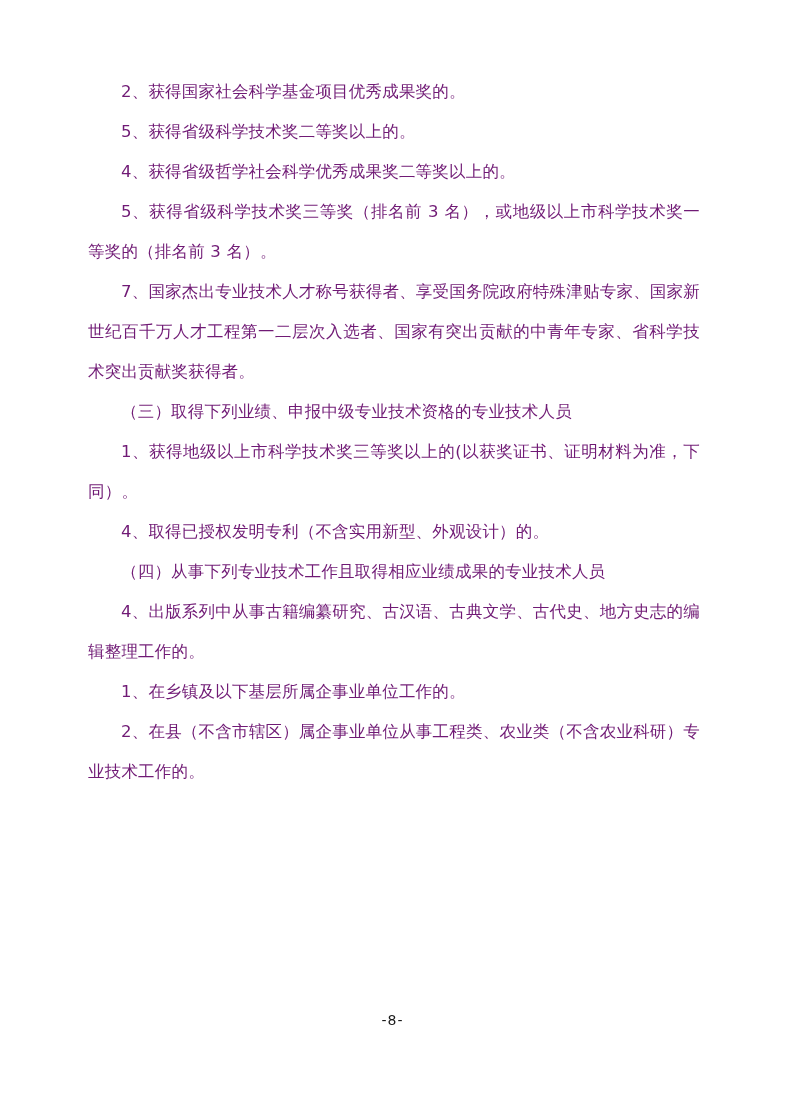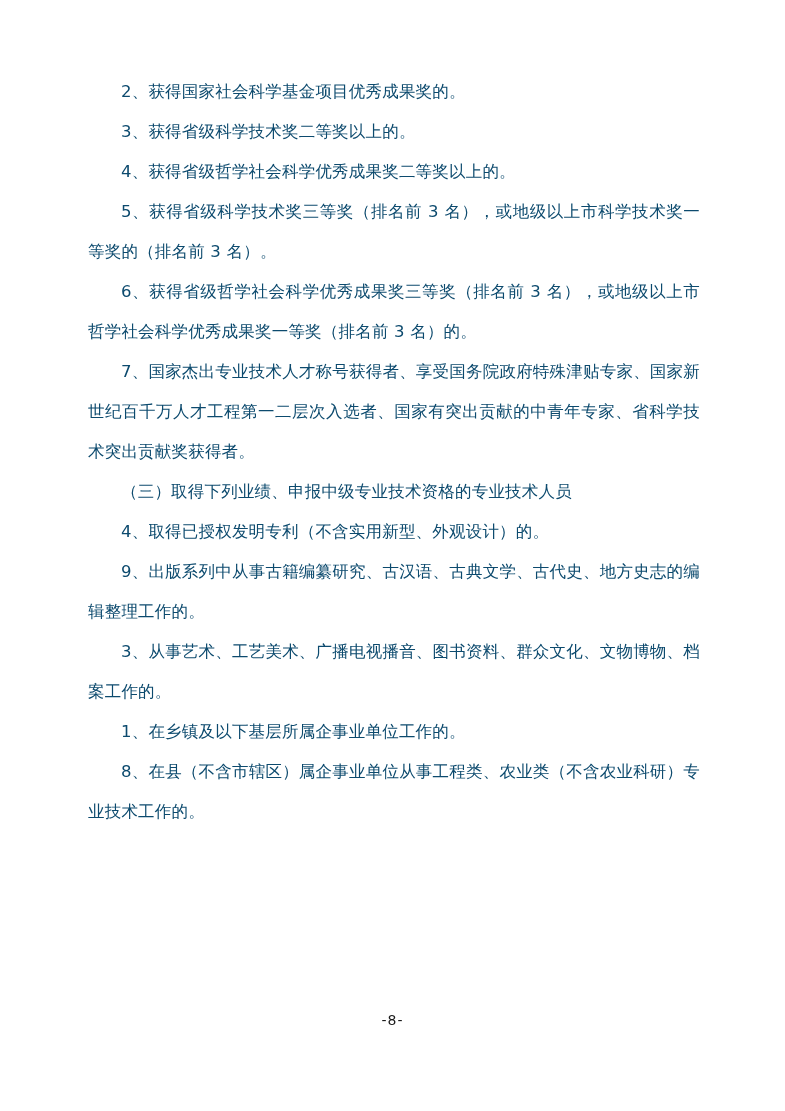--- a/index.html
+++ b/index.html
@@ -18,21 +18,21 @@
   }
   .content {
     position: absolute;
     left: 88px;
     top: 72px;
     width: 612px;
   }
   .para {
     font-size: 16.5px;
     line-height: 40px;
-    color: #0c4a6e;
+    color: #701a75;
     text-align: justify;
     text-justify: inter-ideograph;
     margin: 0;
     letter-spacing: 0.2px;
     text-indent: 2em;
     white-space: normal;
   }
   .footer {
     position: absolute;
     left: 0;
@@ -44,26 +44,26 @@
     font-family: "DejaVu Sans", "Liberation Sans", sans-serif;
     letter-spacing: 1px;
   }
 </style>
 </head>
 <body>
 
 <div class="page">
   <div class="content">
     <p class="para">2、获得国家社会科学基金项目优秀成果奖的。</p>
-    <p class="para">3、获得省级科学技术奖二等奖以上的。</p>
+    <p class="para">5、获得省级科学技术奖二等奖以上的。</p>
     <p class="para">4、获得省级哲学社会科学优秀成果奖二等奖以上的。</p>
     <p class="para">5、获得省级科学技术奖三等奖（排名前 3 名），或地级以上市科学技术奖一等奖的（排名前 3 名）。</p>
-    <p class="para">6、获得省级哲学社会科学优秀成果奖三等奖（排名前 3 名），或地级以上市哲学社会科学优秀成果奖一等奖（排名前 3 名）的。</p>
     <p class="para">7、国家杰出专业技术人才称号获得者、享受国务院政府特殊津贴专家、国家新世纪百千万人才工程第一二层次入选者、国家有突出贡献的中青年专家、省科学技术突出贡献奖获得者。</p>
     <p class="para">（三）取得下列业绩、申报中级专业技术资格的专业技术人员</p>
+    <p class="para">1、获得地级以上市科学技术奖三等奖以上的(以获奖证书、证明材料为准，下同）。</p>
     <p class="para">4、取得已授权发明专利（不含实用新型、外观设计）的。</p>
-    <p class="para">9、出版系列中从事古籍编纂研究、古汉语、古典文学、古代史、地方史志的编辑整理工作的。</p>
-    <p class="para">3、从事艺术、工艺美术、广播电视播音、图书资料、群众文化、文物博物、档案工作的。</p>
+    <p class="para">（四）从事下列专业技术工作且取得相应业绩成果的专业技术人员</p>
+    <p class="para">4、出版系列中从事古籍编纂研究、古汉语、古典文学、古代史、地方史志的编辑整理工作的。</p>
     <p class="para">1、在乡镇及以下基层所属企事业单位工作的。</p>
-    <p class="para">8、在县（不含市辖区）属企事业单位从事工程类、农业类（不含农业科研）专业技术工作的。</p>
+    <p class="para">2、在县（不含市辖区）属企事业单位从事工程类、农业类（不含农业科研）专业技术工作的。</p>
   </div>
   <div class="footer">-8-</div>
 </div>
 
 </body></html>

